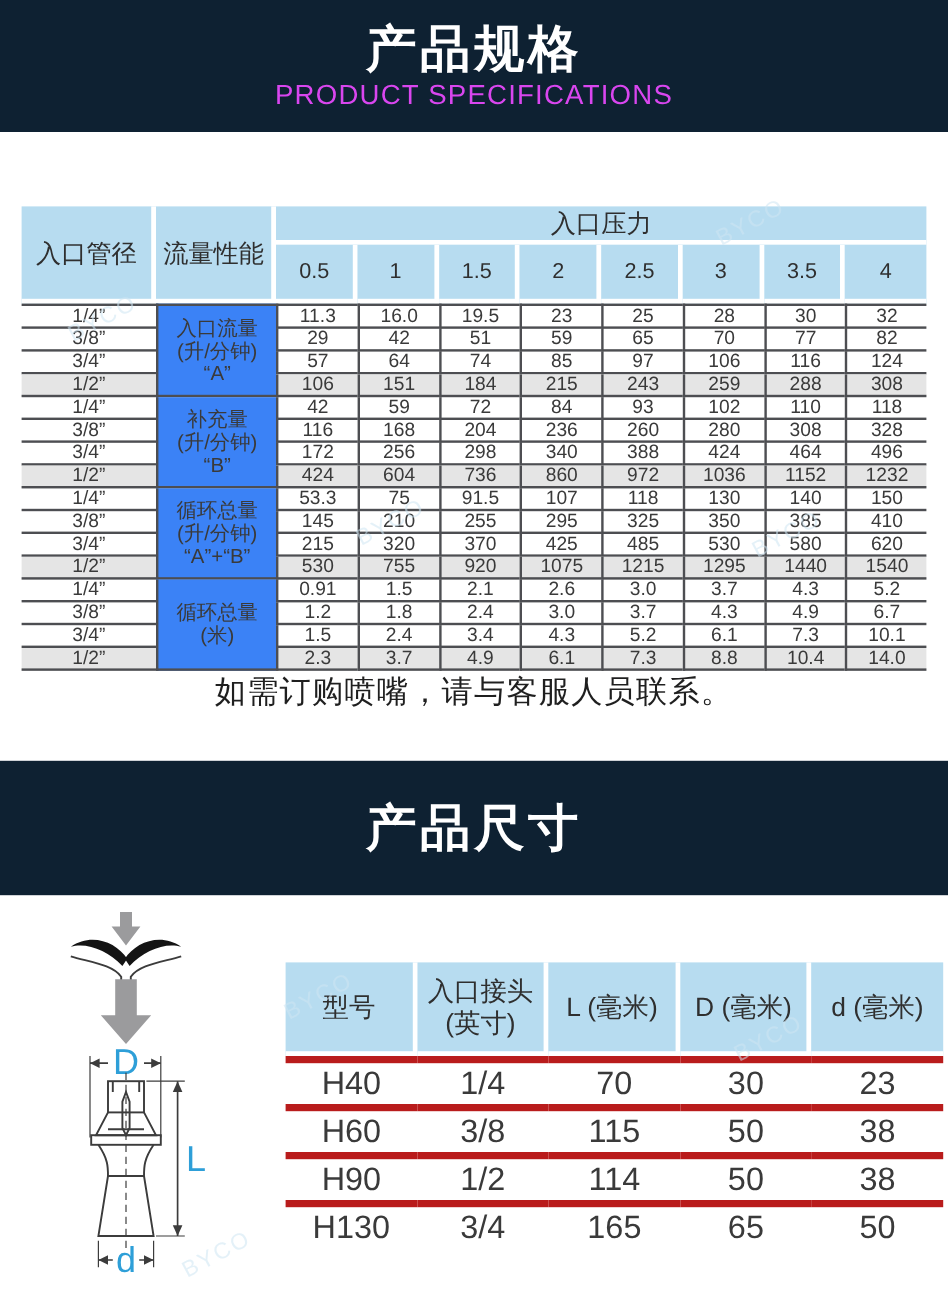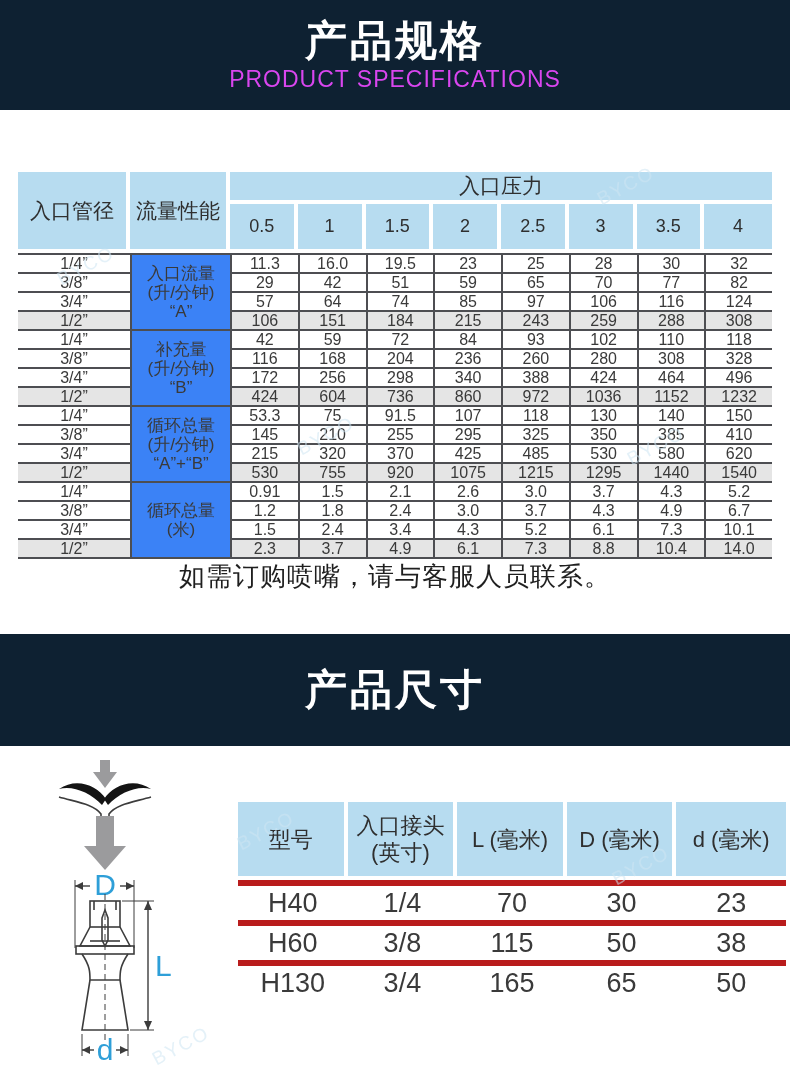--- a/index.html
+++ b/index.html
@@ -471,20 +471,27 @@
             <td>23</td>
           </tr>
           <tr>
             <td>H60</td>
             <td>3/8</td>
             <td>115</td>
             <td>50</td>
             <td>38</td>
           </tr>
           <tr>
+            <td>H90</td>
+            <td>1/2</td>
+            <td>114</td>
+            <td>50</td>
+            <td>38</td>
+          </tr>
+          <tr>
             <td>H130</td>
             <td>3/4</td>
             <td>165</td>
             <td>65</td>
             <td>50</td>
           </tr>
         </tbody>
     </table>
   </div>
 </div>

